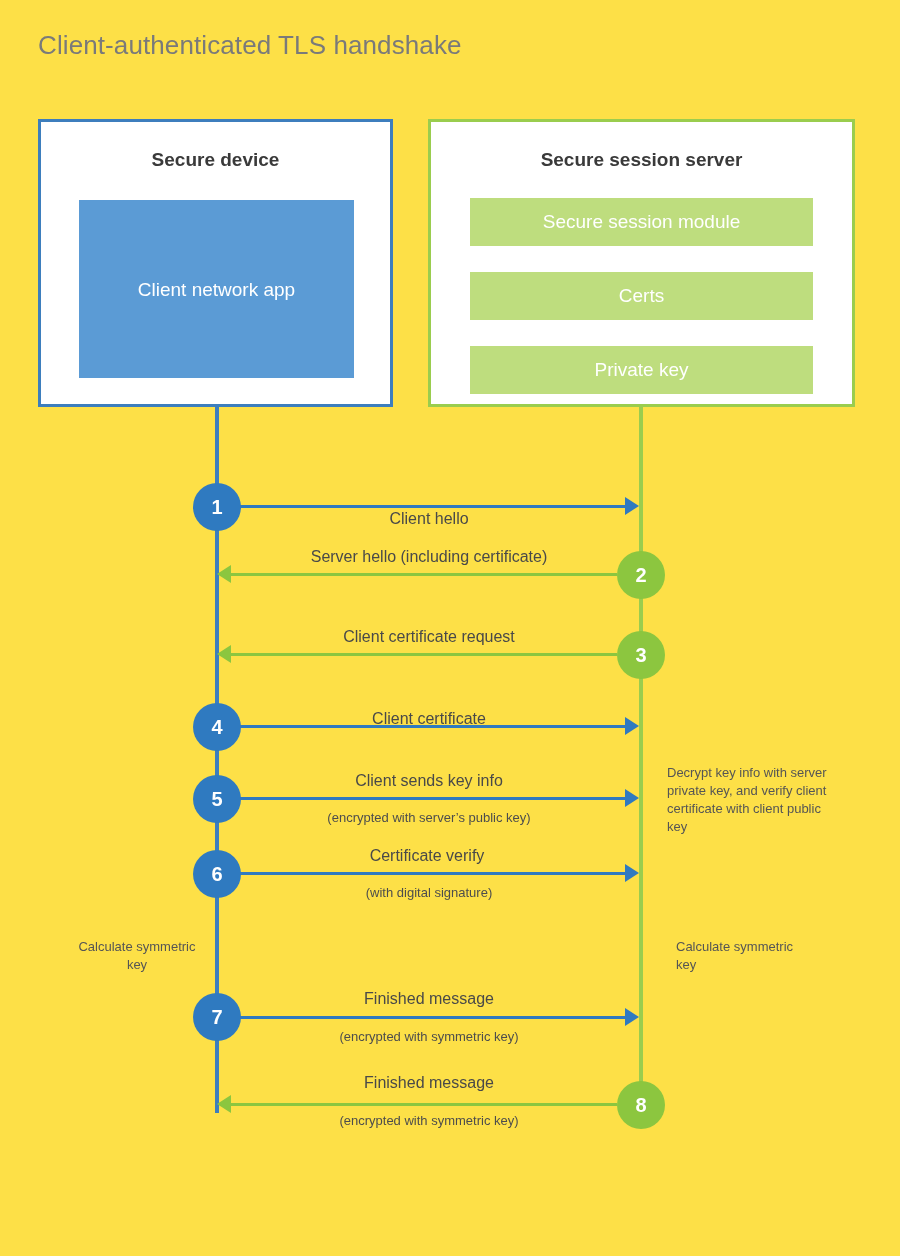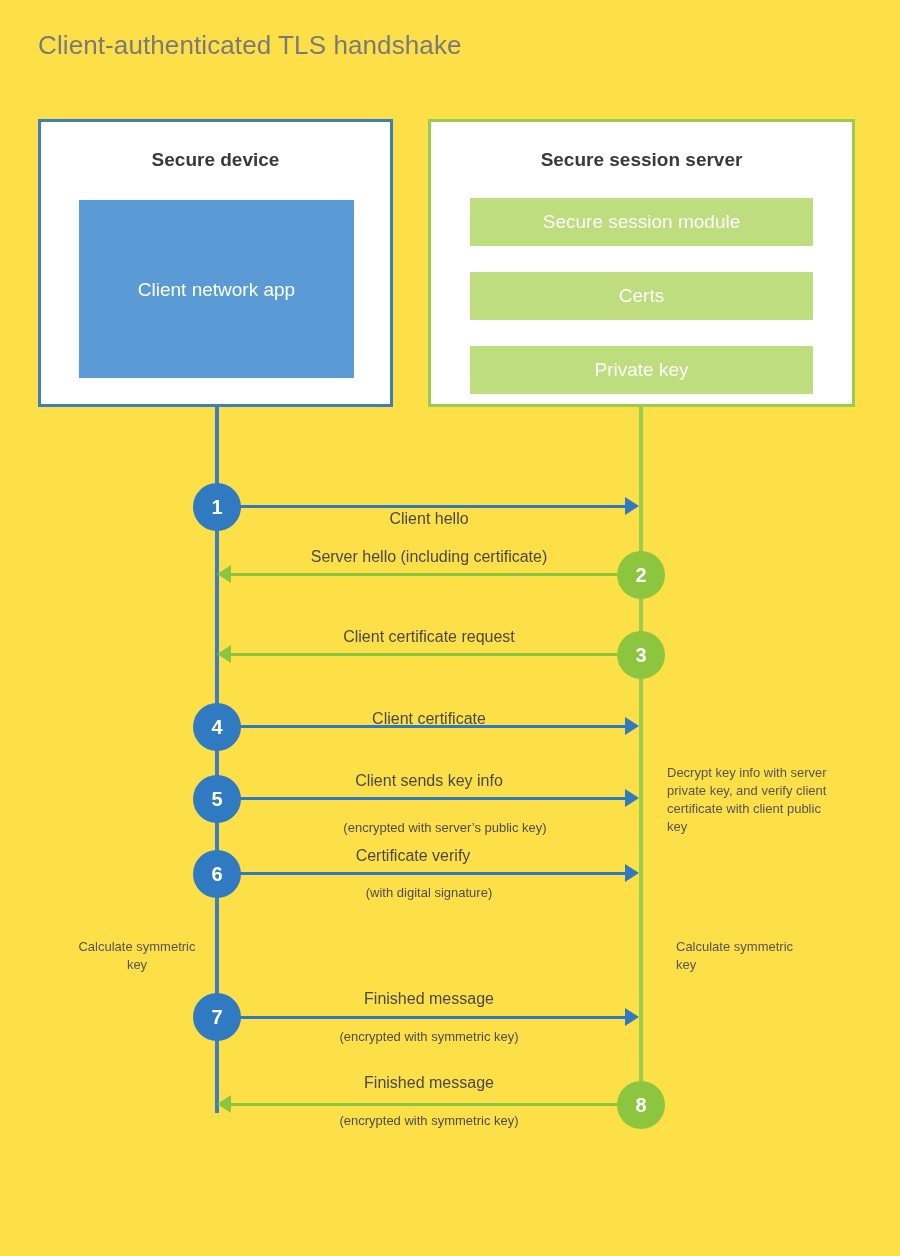--- a/index.html
+++ b/index.html
@@ -198,24 +198,24 @@
   <div class="step-circle green" style="top:631px;">3</div>
 
   <div class="msg-label" style="left:217px; top:698px; width:424px;margin-top:12px;">Client certificate</div>
   <div class="msg-line blue" style="left:239px; top:725px; width:388px;"></div>
   <div class="arrowhead right-blue" style="left:625px; top:717px;"></div>
   <div class="step-circle blue" style="top:703px;">4</div>
 
   <div class="msg-label" style="left:217px; top:772px; width:424px;">Client sends key info</div>
   <div class="msg-line blue" style="left:239px; top:797px; width:388px;"></div>
   <div class="arrowhead right-blue" style="left:625px; top:789px;"></div>
-  <div class="msg-sublabel" style="left:233px; top:810px; width:424px;margin-top:10px;">(encrypted with server’s public key)</div>
+  <div class="msg-sublabel" style="left:217px; top:810px; width:424px;">(encrypted with server’s public key)</div>
   <div class="step-circle blue" style="top:775px;">5</div>
 
-  <div class="msg-label" style="left:201px; top:847px; width:424px;">Certificate verify</div>
+  <div class="msg-label" style="left:215px; top:847px; width:424px;">Certificate verify</div>
   <div class="msg-line blue" style="left:239px; top:872px; width:388px;"></div>
   <div class="arrowhead right-blue" style="left:625px; top:864px;"></div>
   <div class="msg-sublabel" style="left:217px; top:885px; width:424px;">(with digital signature)</div>
   <div class="step-circle blue" style="top:850px;">6</div>
 
   <div class="msg-label" style="left:217px; top:990px; width:424px;">Finished message</div>
   <div class="msg-line blue" style="left:239px; top:1016px; width:388px;"></div>
   <div class="arrowhead right-blue" style="left:625px; top:1008px;"></div>
   <div class="msg-sublabel" style="left:217px; top:1029px; width:424px;">(encrypted with symmetric key)</div>
   <div class="step-circle blue" style="top:993px;">7</div>

